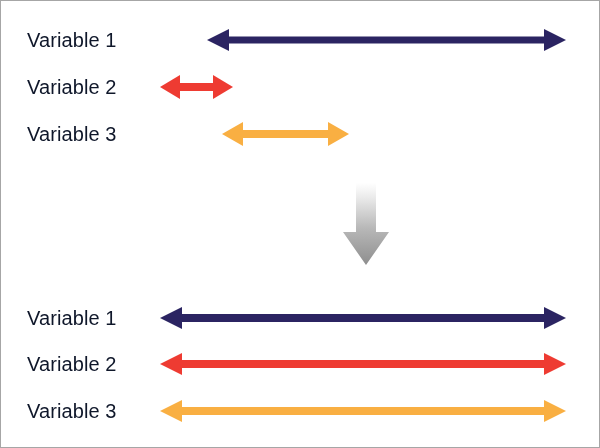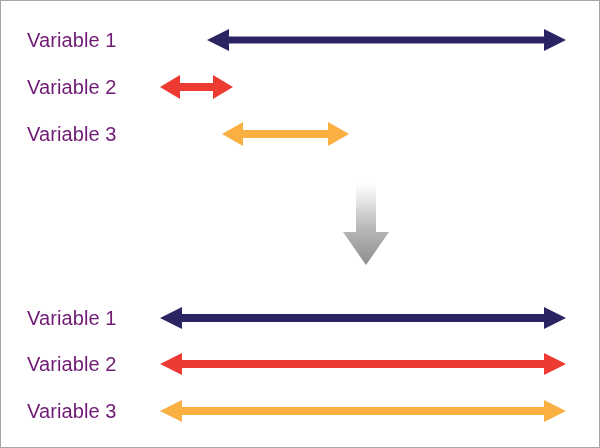--- a/index.html
+++ b/index.html
@@ -31,21 +31,21 @@
     box-sizing: border-box;
     border: 1px solid #a6a6a6;
     pointer-events: none;
   }
 
   .var-label {
     position: absolute;
     left: 27px;
     font-size: 20px;
     font-weight: 400;
-    color: #701a75;
+    color: #0f172a;
     letter-spacing: 0.1px;
     white-space: nowrap;
     line-height: 1;
     transform: translateY(-50%);
   }
 
   .arrow-svg {
     position: absolute;
     overflow: visible;
   }

